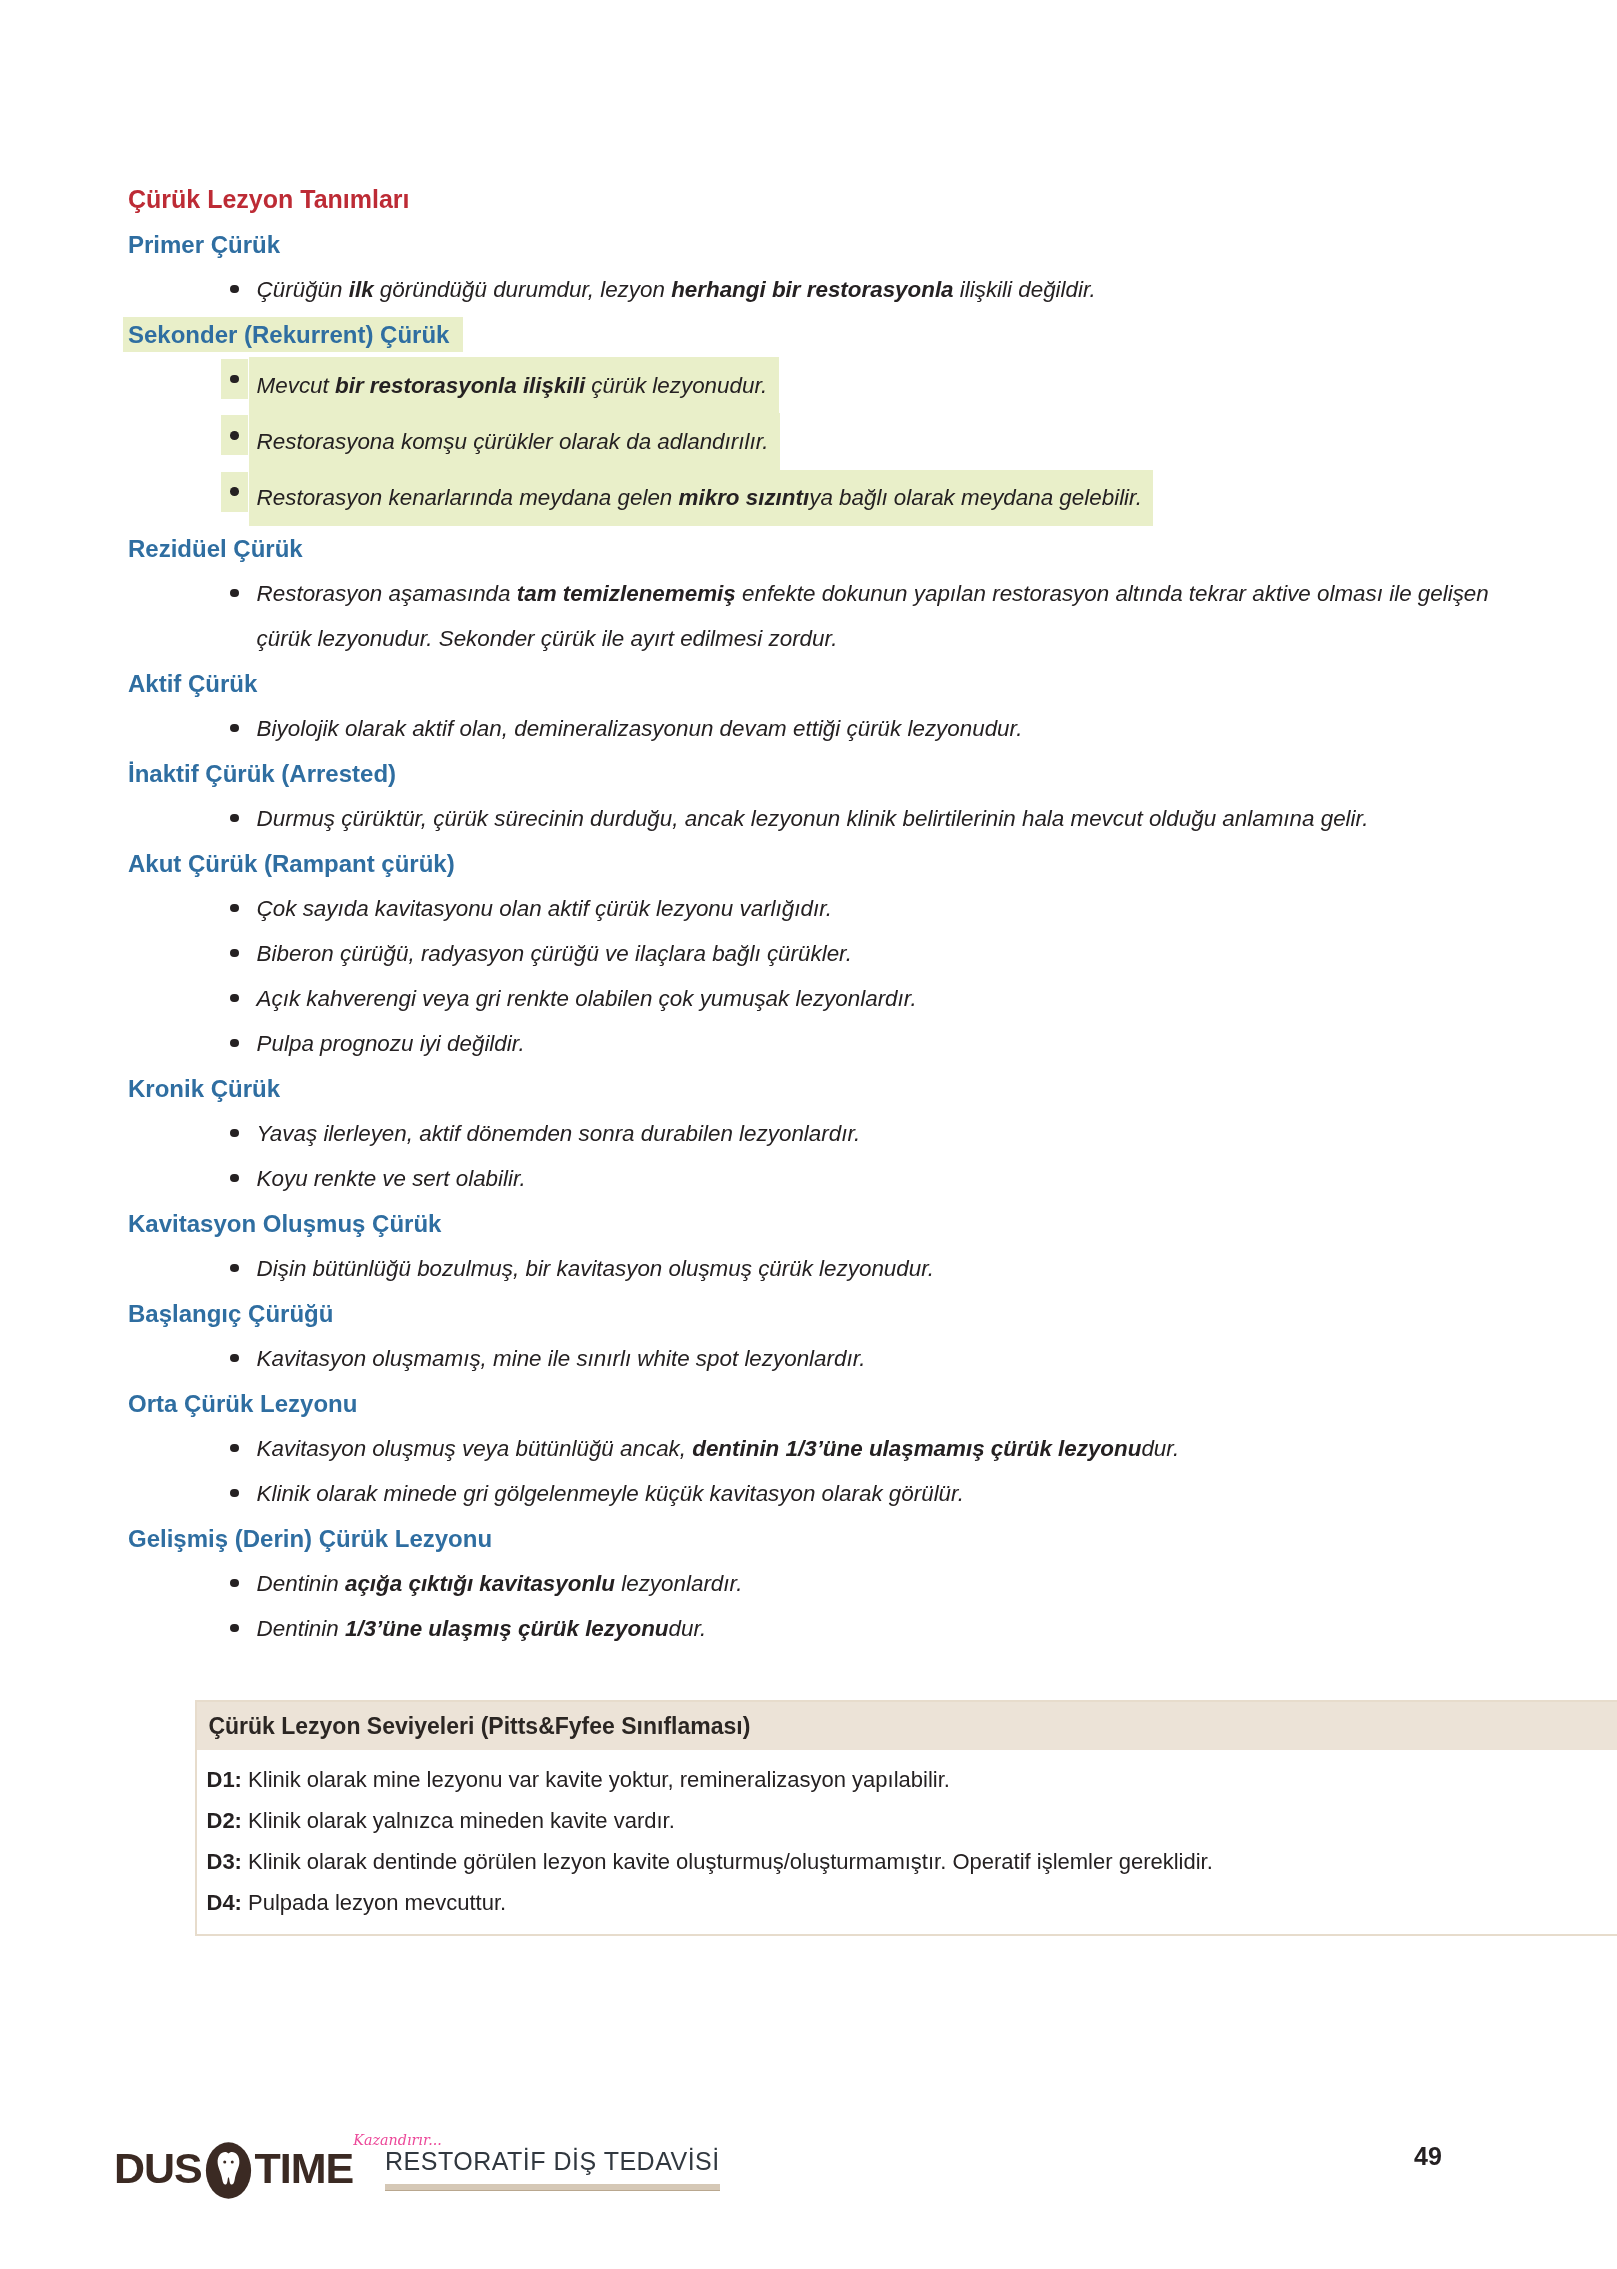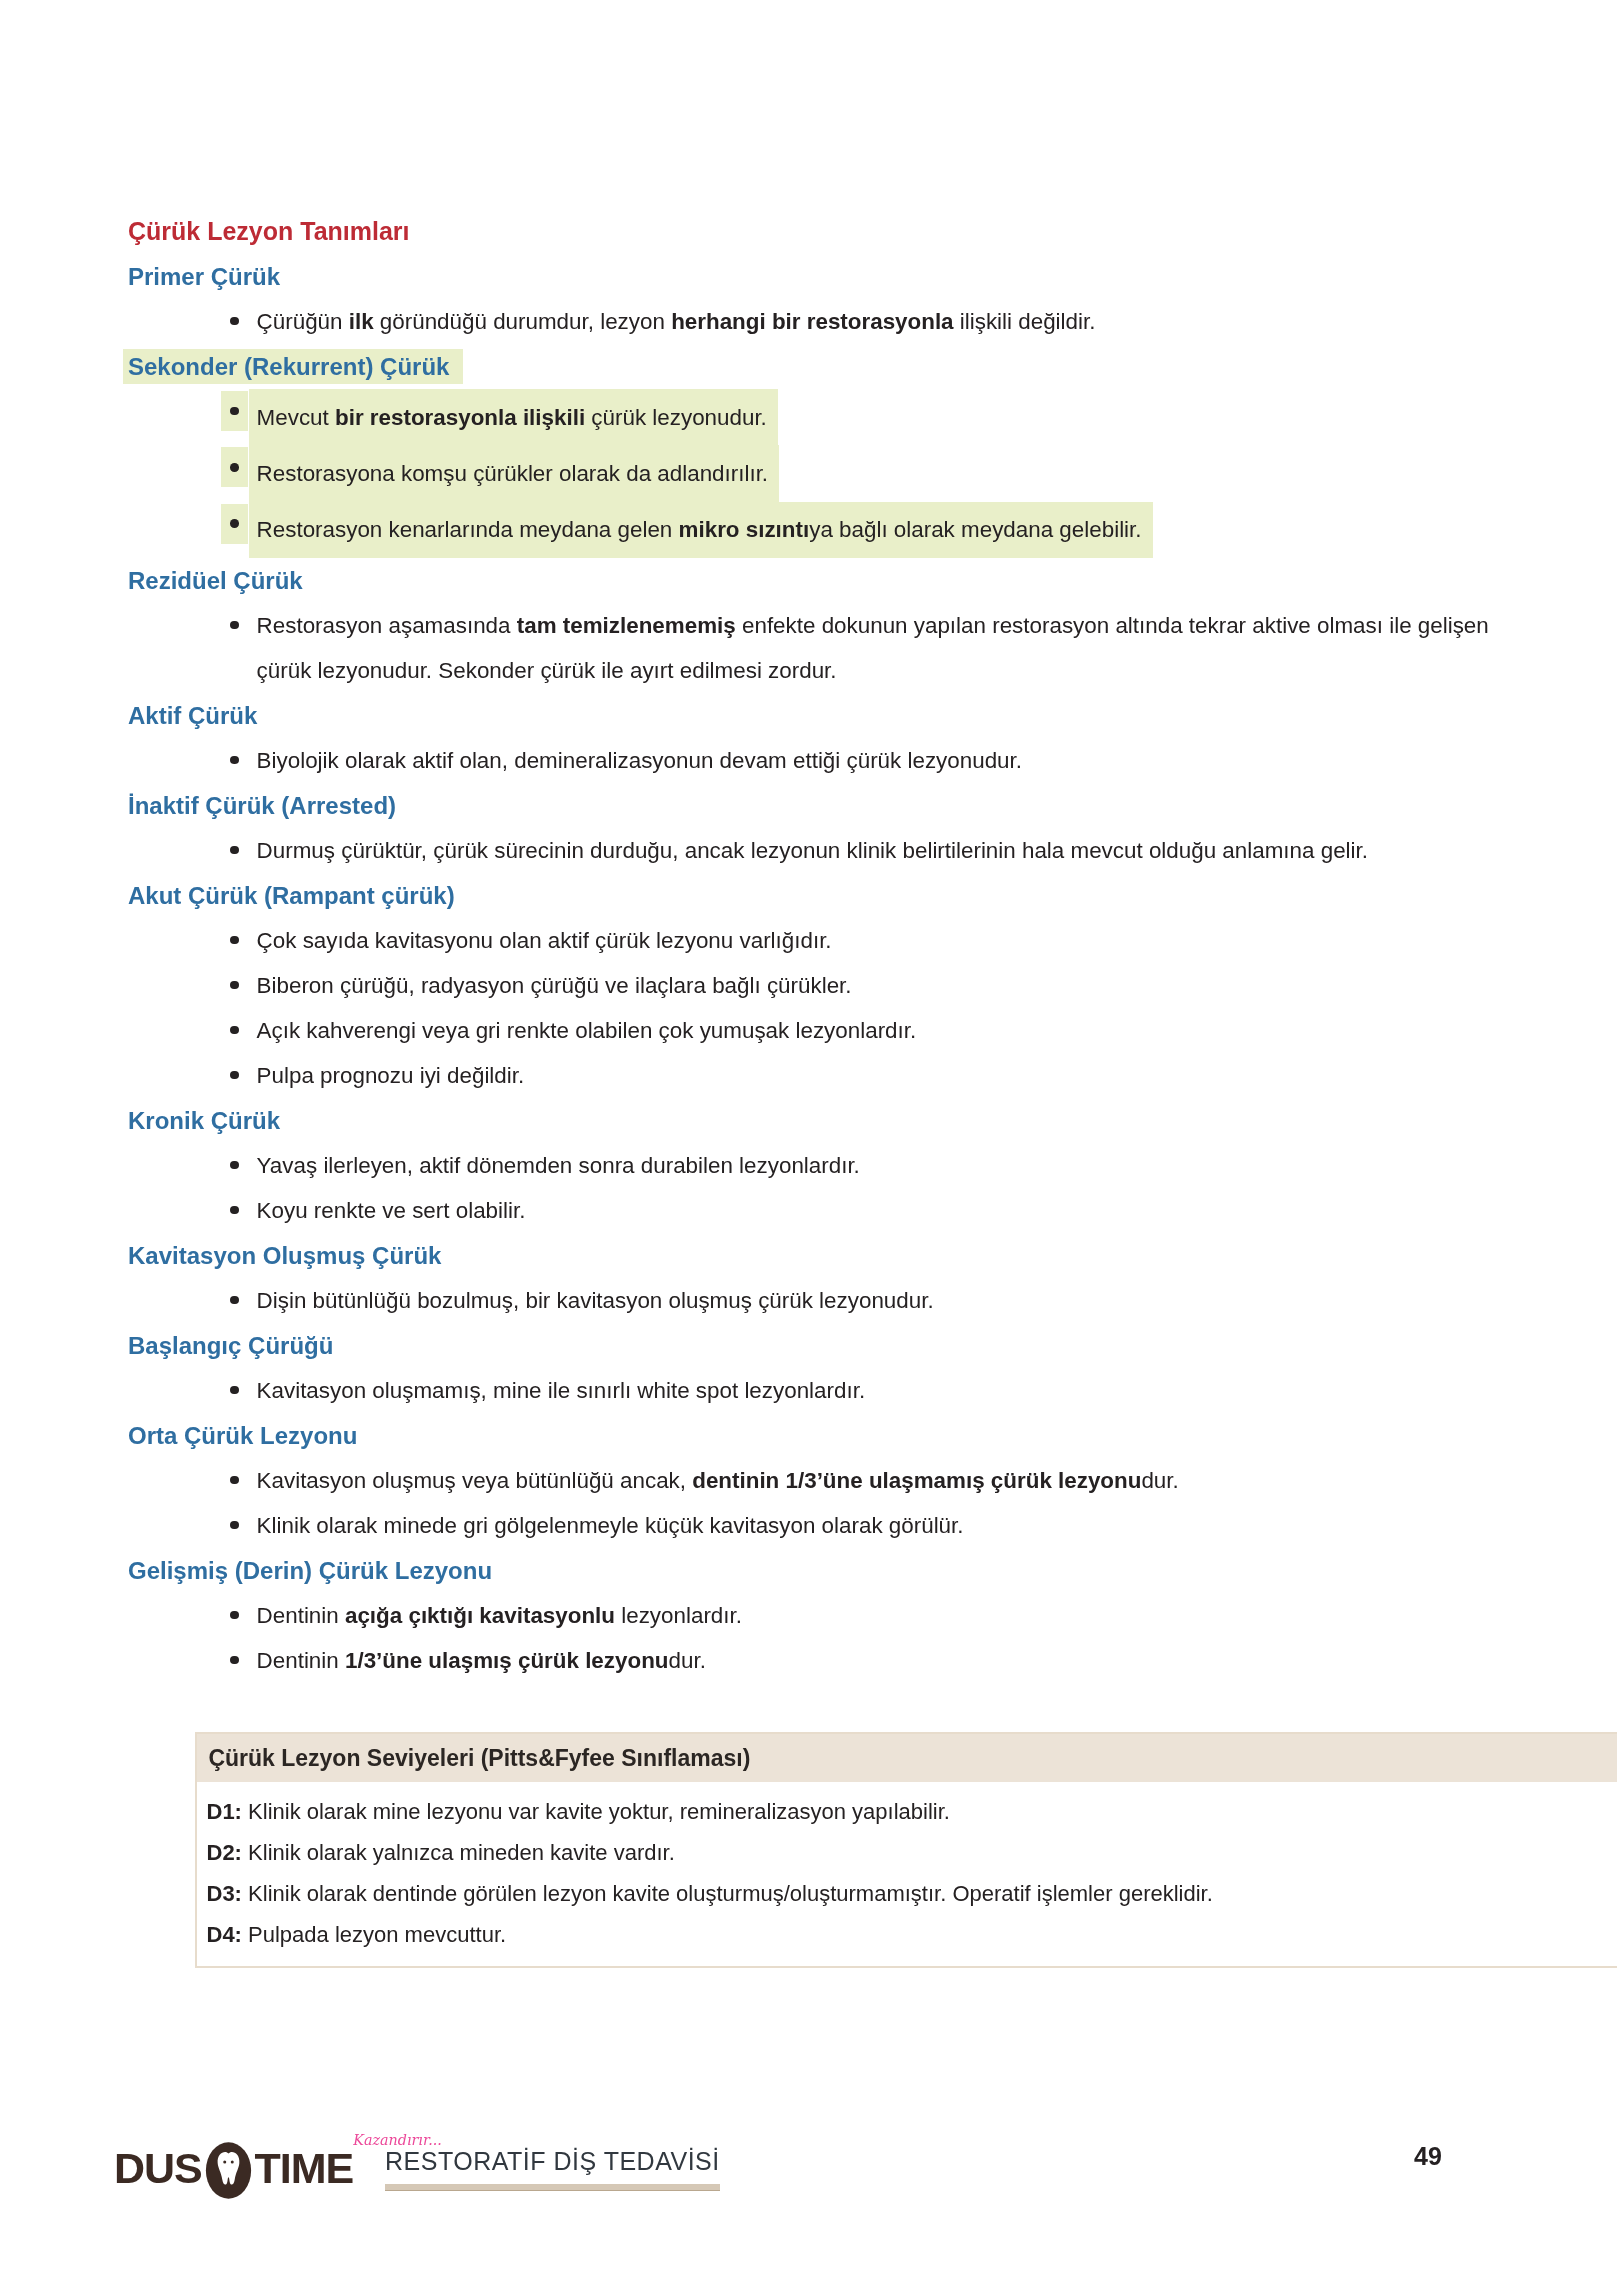--- a/index.html
+++ b/index.html
@@ -1,28 +1,28 @@
 <!DOCTYPE html>
 <html lang="tr" style="--title-red: #bd2b35; --heading-blue: #2f6ea1; --highlight-green: #e9efc9; --box-header-bg: #ece3d7; --box-border: #e7dccc; --footer-bar: #d5c8b6; --logo-brown: #3b2a23; --text: #252122;font-size:15px"><head>
 <meta charset="utf-8">
 <style>
   * { margin:0; padding:0; box-sizing:border-box; }
   html,body { background:#ffffff; }
   body { font-family:"Liberation Sans", sans-serif; color:var(--text,#252122); }
 
   .page { position:relative; width:1618px; height:2269px; background:#ffffff; overflow:hidden; }
 
-  .content { position:absolute; left:128px; top:177px; width:1366px;margin-top:32px; }
+  .content { position:absolute; left:128px; top:177px; width:1366px; }
 
   .doc-title { font-size:25px; font-weight:bold; color:var(--title-red,#bd2b35); line-height:45px; }
 
   .section-heading { font-size:24px; font-weight:bold; color:var(--heading-blue,#2f6ea1); line-height:45px; }
   .section-heading .hl { background:var(--highlight-green,#e9efc9); padding:3.8px 13.3px 3.8px 4.8px; margin-left:-4.8px; }
 
-  .bullet { display:flex; align-items:flex-start; padding-left:93px; line-height:45px; }
+  .bullet { display:flex; align-items:flex-start; padding-left:93px; line-height:45px;font-style:italic; }
   .bullet-marker { flex:0 0 27px; height:40px; margin-right:8.6px; margin-top:1.9px;
                    display:flex; align-items:center; justify-content:center; }
   .bullet-marker.hl-m { background:var(--highlight-green,#e9efc9); }
   .dot { width:8.6px; height:8.6px; border-radius:50%; background:var(--text,#252122); }
   .bullet-text { font-size:22.4px; line-height:45px; }
   .bullet-text b { font-weight:700; }
   .bullet-text.hl { background:var(--highlight-green,#e9efc9); padding:5.7px 11.4px 5.7px 7.6px; margin-left:-7.6px;
                     -webkit-box-decoration-break:clone; box-decoration-break:clone; }
 
   .class-box { margin-top:49px; margin-left:67px; width:1525px;

